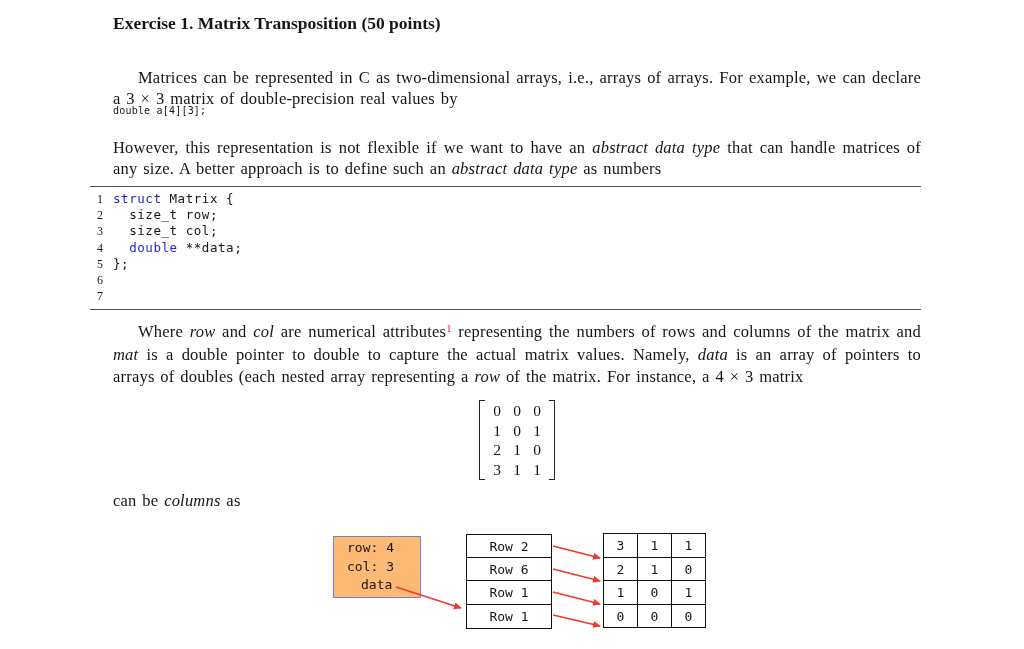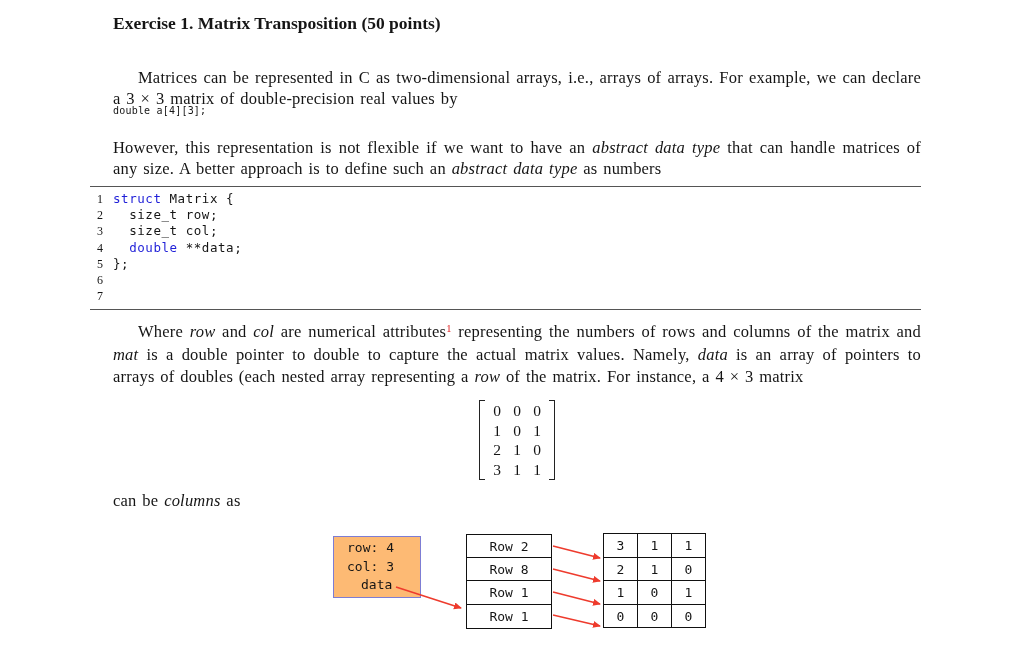--- a/index.html
+++ b/index.html
@@ -139,21 +139,21 @@
   <p class="para" id="p4"><span>can be </span><span class="em">columns</span><span> as</span></p>
 
   <div class="struct-box">
     <div>row: 4</div>
     <div>col: 3</div>
     <div class="data-label">data</div>
   </div>
 
   <div class="ptr-stack">
     <div class="ptr">Row 2</div>
-    <div class="ptr">Row 8</div>
+    <div class="ptr">Row 6</div>
     <div class="ptr">Row 1</div>
     <div class="ptr">Row 1</div>
   </div>
 
   <div class="val-grid">
     <div class="vcell">3</div>
     <div class="vcell">1</div>
     <div class="vcell">1</div>
     <div class="vcell">2</div>
     <div class="vcell">1</div>

